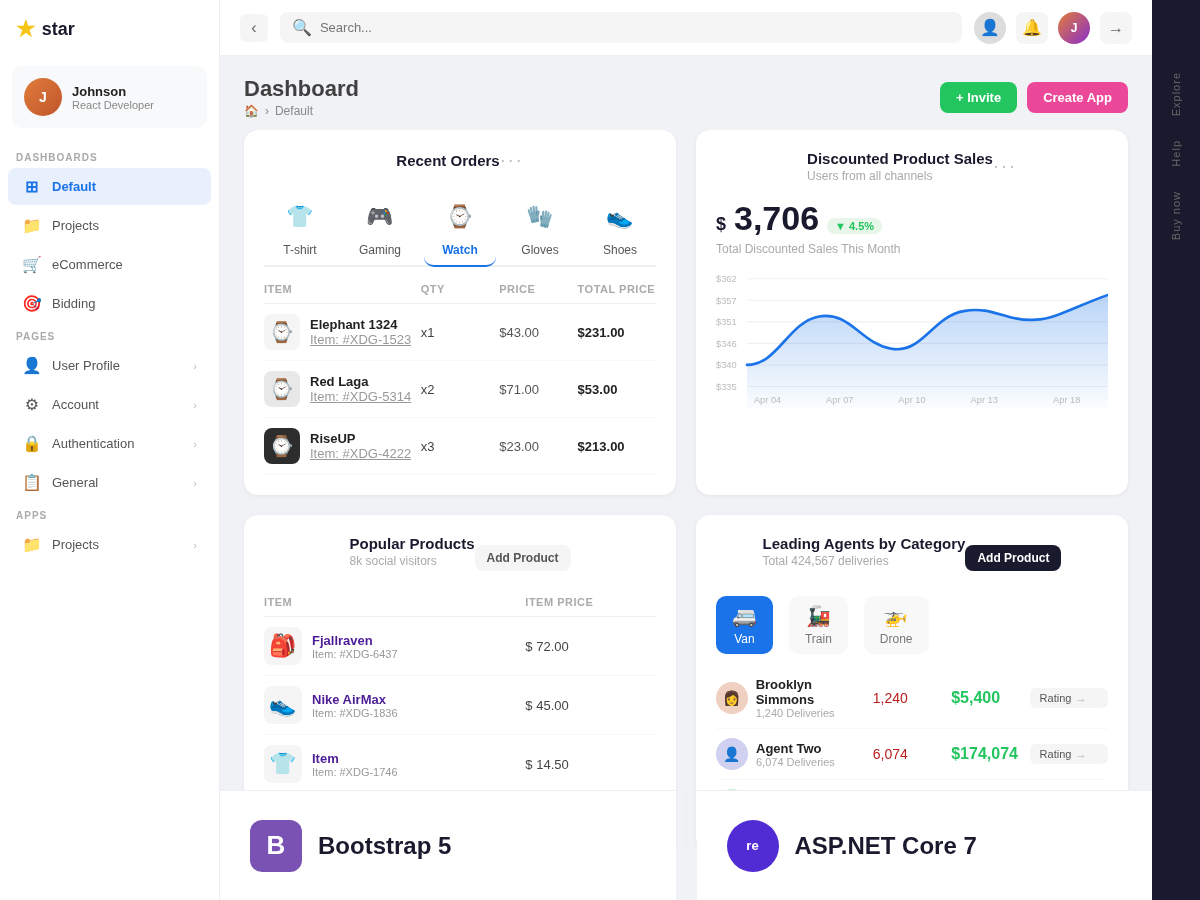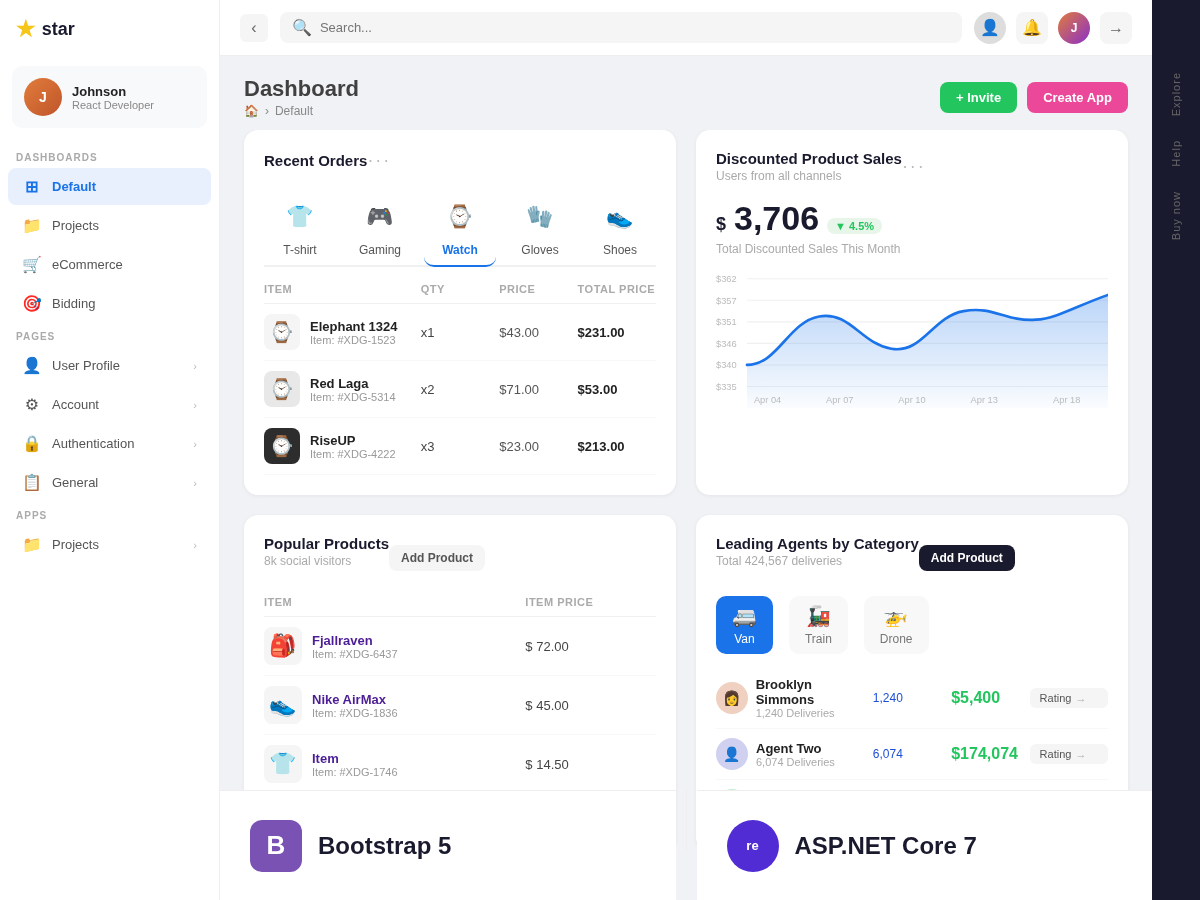--- a/index.html
+++ b/index.html
@@ -180,21 +180,21 @@
     
     .card {
       background: #fff;
       border-radius: 14px;
       padding: 20px;
       box-shadow: 0 1px 4px rgba(0,0,0,0.06);
     }
     .card-header {
       display: flex;
       align-items: center;
-      justify-content: flex-start;
+      justify-content: center;
       margin-bottom: 16px;
     }
     .card-title { font-size: 15px; font-weight: 700; color: #1a1a2e; }
     .card-more { color: #bbb; cursor: pointer; font-size: 18px; letter-spacing: 2px; }
 
     
     .order-tabs {
       display: flex;
       gap: 8px;
       margin-bottom: 16px;
@@ -244,21 +244,21 @@
     }
     .order-item { display: flex; align-items: center; gap: 10px; }
     .order-item-img {
       width: 36px; height: 36px;
       border-radius: 8px;
       background: #f5f5f5;
       display: flex; align-items: center; justify-content: center;
       font-size: 20px;
     }
     .order-item-name { font-size: 13px; font-weight: 600; color: #222; }
-    .order-item-id { font-size: 11px; color: #999; }
+    .order-item-id { font-size: 13px; color: #999; text-decoration: underline; }
     .order-cell { font-size: 13px; color: #444; }
     .order-cell.price { color: #555; }
     .order-cell.total { font-weight: 600; color: #222; }
 
     
     .sales-card { grid-column: 2; grid-row: 1; }
     .sales-subtitle { font-size: 12px; color: #aaa; margin-top: 2px; }
     .sales-amount {
       font-size: 34px;
       font-weight: 800;
@@ -358,21 +358,21 @@
     .agent-info { display: flex; align-items: center; gap: 8px; }
     .agent-avatar {
       width: 32px; height: 32px;
       border-radius: 50%;
       background: #ddd;
       font-size: 14px;
       display: flex; align-items: center; justify-content: center;
     }
     .agent-name { font-size: 13px; font-weight: 600; color: #222; }
     .agent-deliveries { font-size: 11px; color: #aaa; }
-    .agent-cell { font-size: 12px; color: #1d4ed8; }
+    .agent-cell { font-size: 14px; color: #b91c1c; }
     .agent-cell.earnings { color: #22c55e; font-weight: 600; font-size: 16px; }
     .agent-rating-btn {
       background: #f5f5f5;
       border: none;
       border-radius: 6px;
       padding: 4px 10px;
       font-size: 11px;
       cursor: pointer;
       display: flex; align-items: center; gap: 4px;
       color: #555;

